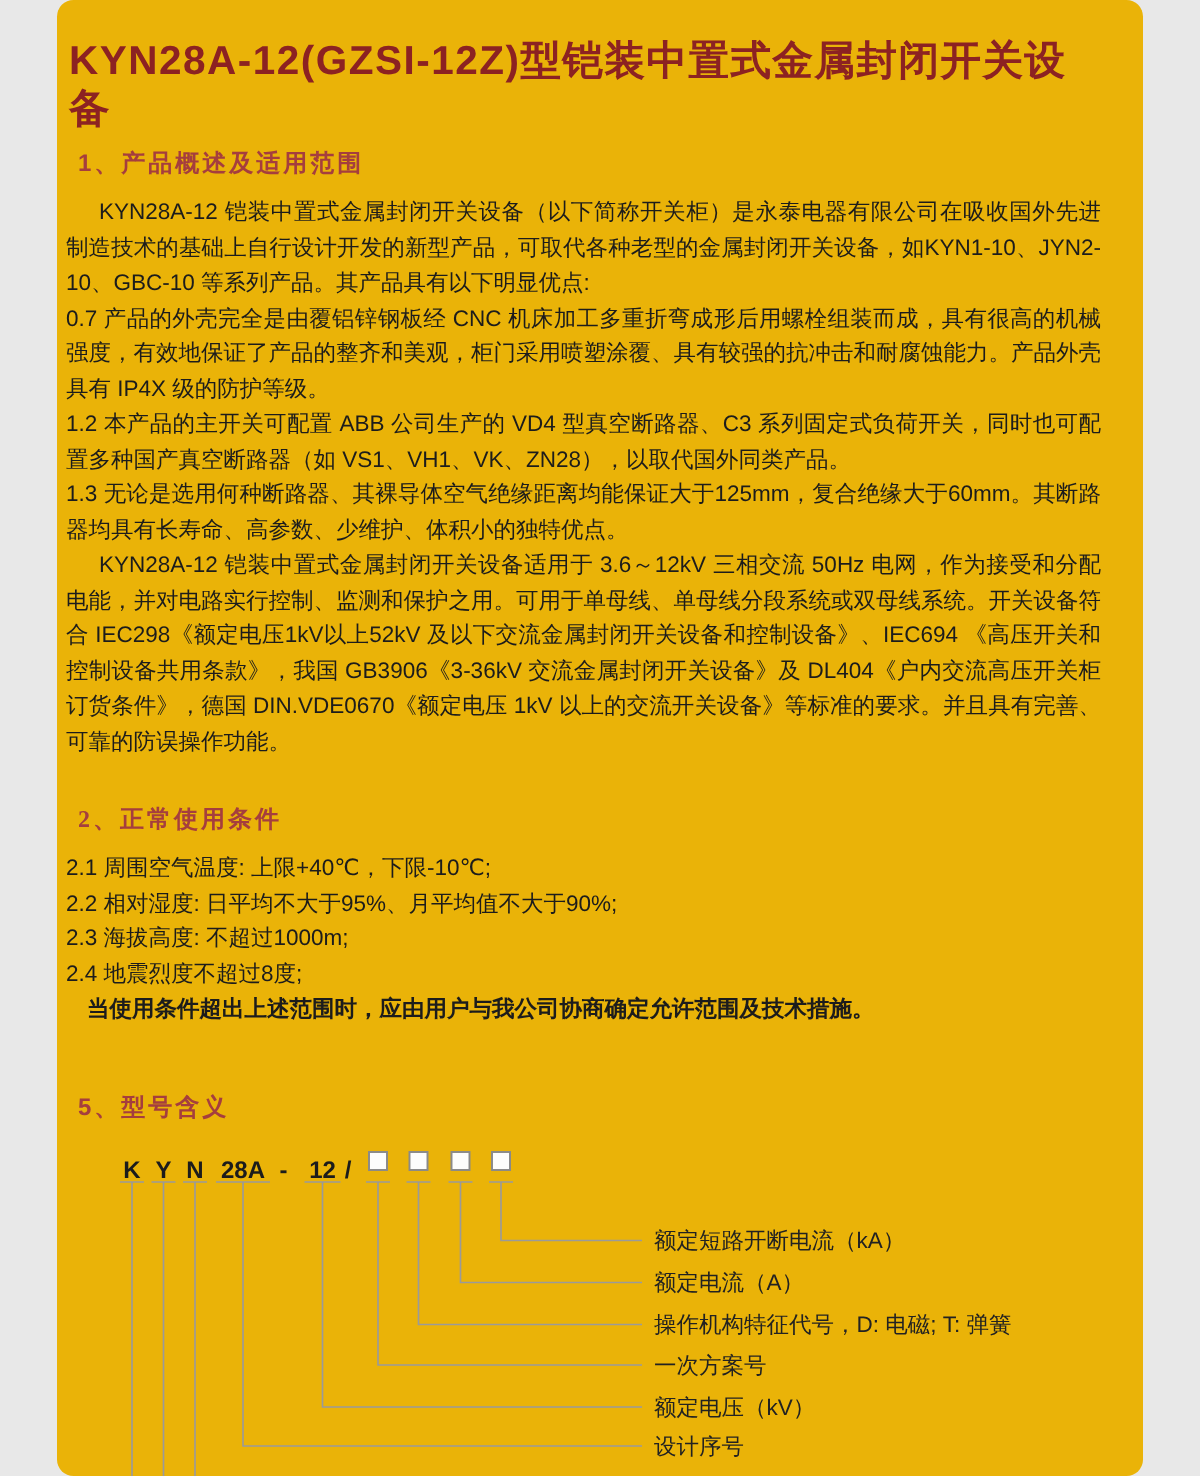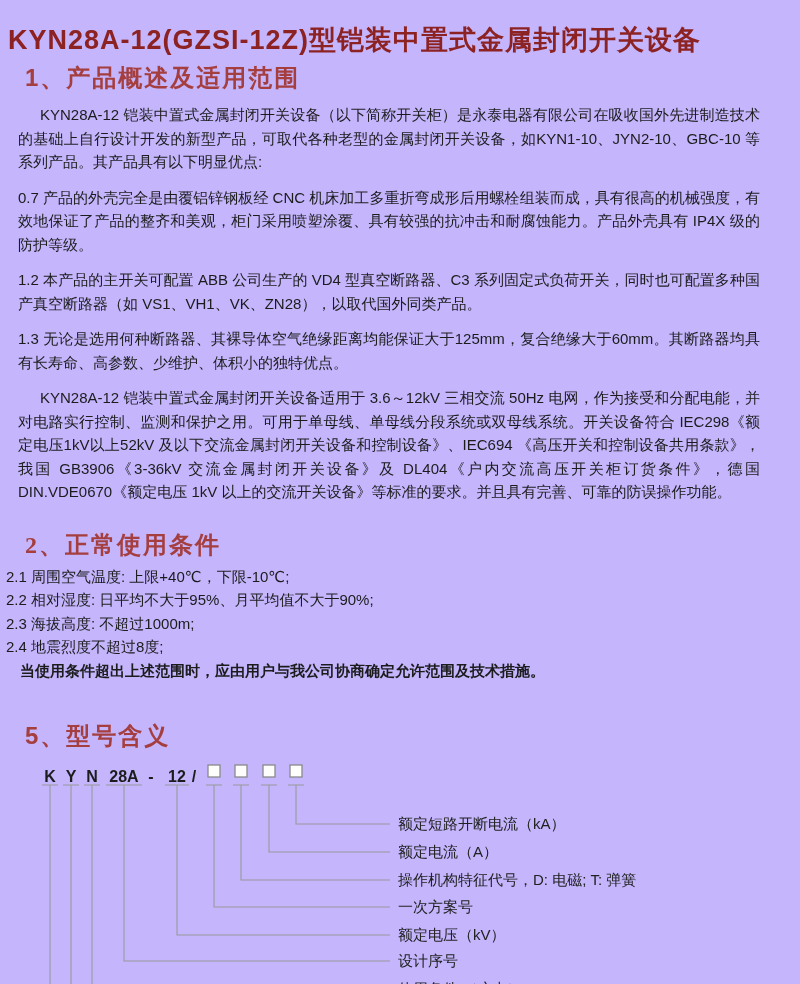--- a/index.html
+++ b/index.html
@@ -1,48 +1,49 @@
 <!DOCTYPE html>
 <html lang="zh"><head>
 <meta charset="utf-8">
 <style>
   html,body{margin:0;padding:0;background:#e8e8e8;}
   .page{
     position:relative;
-    width:800px;height:984px;
+    width:724px;height:984px;
     margin:0 auto;
-    background:#c4b5fd;
+    background:#eab308;
     box-sizing:border-box;
     padding:24px 28px 0 6px;
     overflow:hidden;
     font-family:"Liberation Sans","DejaVu Sans",sans-serif;
     color:#1c1c1c;
     font-size:15px;
     line-height:23.5px;
+    border-radius:11px;
   }
   .doc-title{
     font-size:27px;
     line-height:32px;
     font-weight:bold;
     color:#8c2222;
     margin:0 0 9px 2px;
     letter-spacing:1px;
   }
   .sec-heading{
-    font-size:24px;
+    font-size:16px;
     line-height:26px;
     color:#a53e3e;
     font-weight:600;
     letter-spacing:2px;
-    margin:0 0 7px 19px;
+    margin:0 0 7px 8px;
   }
   .sec-heading.h2{margin-top:28px;font-family:Liberation Serif, serif;}
   .sec-heading.h3{margin-top:41px;}
   .body-text p{
-    margin:12px;
+    margin:0;
     text-align:justify;
   }
   .body-text p.indent{text-indent:22px;}
   .cond-list p{margin:0;}
   .cond-note{text-indent:14px;font-weight:bold;}
   .model-svg{display:block;margin-left:-6px;}
   .model-svg text{
     font-family:"Liberation Sans","DejaVu Sans",sans-serif;
     fill:#222222;
     font-size:15px;

